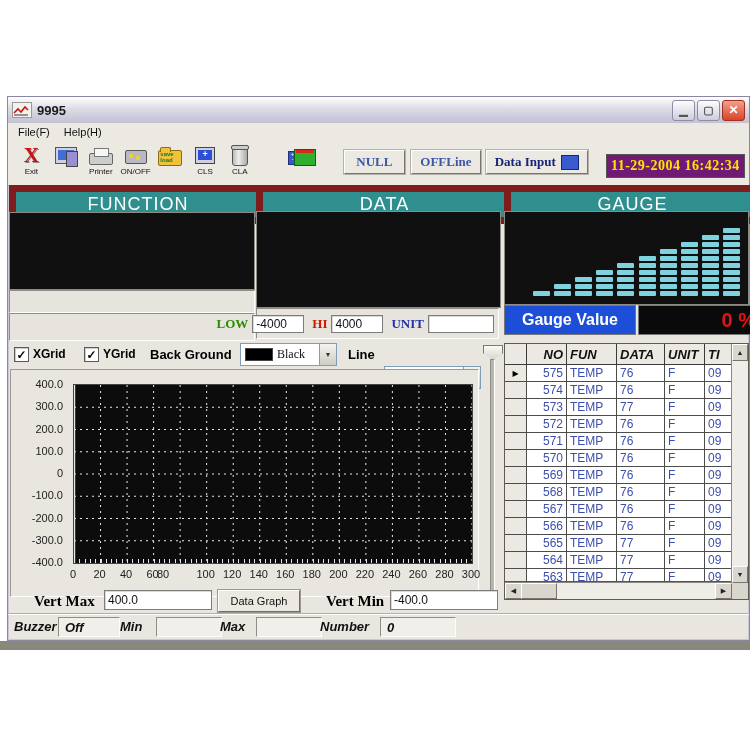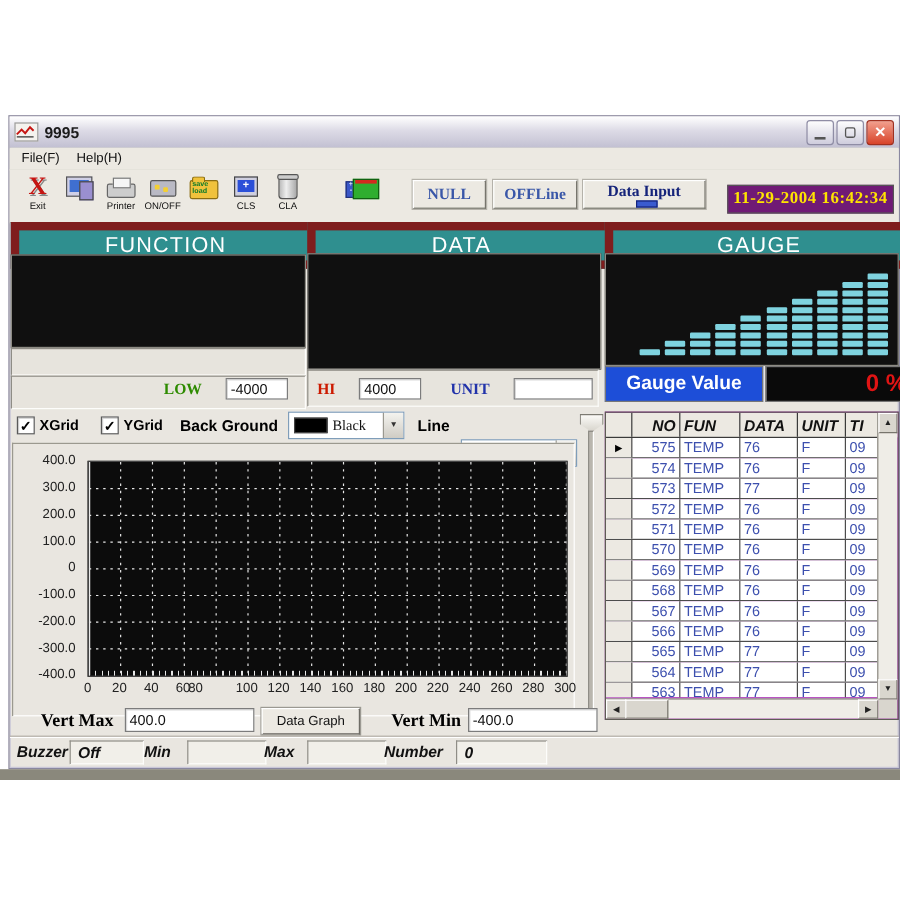--- a/index.html
+++ b/index.html
@@ -212,21 +212,21 @@
       <span class="battery">
         <span class="pole">+<br>-</span>
           <span class="cell"></span>
           <span class="stripe"></span>
       </span>
       <div style="width:26px;"></div>
       <div class="statebtn" style="width:52px;">NULL</div>
       <div style="width:6px;"></div>
       <div class="statebtn" style="width:62px;">OFFLine</div>
       <div style="width:5px;"></div>
-      <div class="statebtn" style="width:96px;color:#16247a;flex-direction:column;">
+      <div class="statebtn" style="width:96px;color:#16247a;">
         <span>Data Input</span>
         <span style="width:16px;height:13px;background:#3a5bd0;border:1px solid #16247a;margin-left:5px;"></span>
       </div>
       <div style="width:20px;"></div>
       <div class="timestamp" style="width:150px;">11-29-2004 16:42:34</div>
     </div>
 
     <div class="abs panel-header" style="left:1px;top:88px;width:244px;height:25px;">FUNCTION</div>
     <div class="abs panel-header" style="left:248px;top:88px;width:243px;height:25px;">DATA</div>
     <div class="abs panel-header" style="left:496px;top:88px;width:243px;height:25px;">GAUGE</div>
@@ -309,21 +309,21 @@
             <div class="gseg" style="background: rgb(127, 211, 223);"></div>
             <div class="gseg" style="background: rgb(127, 211, 223);"></div>
             <div class="gseg" style="background: rgb(127, 211, 223);"></div>
           </div>
         </div>
     </div>
 
     <div class="abs sunken" style="left:1px;top:193px;width:244px;height:21px;"></div>
     <div class="abs sunken" style="left:1px;top:216px;width:244px;height:26px;"></div>
 
-    <div class="abs sunken" style="left:248px;top:211px;width:243px;height:31px;display:flex;align-items:center;justify-content:flex-end;gap:20px;padding-right:4px;box-sizing:border-box;">
+    <div class="abs sunken" style="left:248px;top:211px;width:243px;height:31px;display:flex;align-items:center;justify-content:flex-end;gap:4px;padding-right:4px;box-sizing:border-box;">
       <span class="lbl-serif" style="color:#2e8b00;">LOW</span>
       <input class="inputbox" style="width: 44px; height: 16px;" value="-4000">
       <span class="lbl-serif" style="color:#cc1a00;margin-left:4px;">HI</span>
       <input class="inputbox" style="width: 44px; height: 16px;" value="4000">
       <span class="lbl-serif" style="color:#2233aa;margin-left:4px;">UNIT</span>
       <input class="inputbox" style="width: 58px; height: 16px;" value="">
     </div>
 
     <div class="abs gauge-label" style="left:496px;top:208px;width:130px;height:28px;">Gauge Value</div>
     <div class="abs gauge-pct" style="left:630px;top:208px;width:109px;height:28px;">0 %</div>

